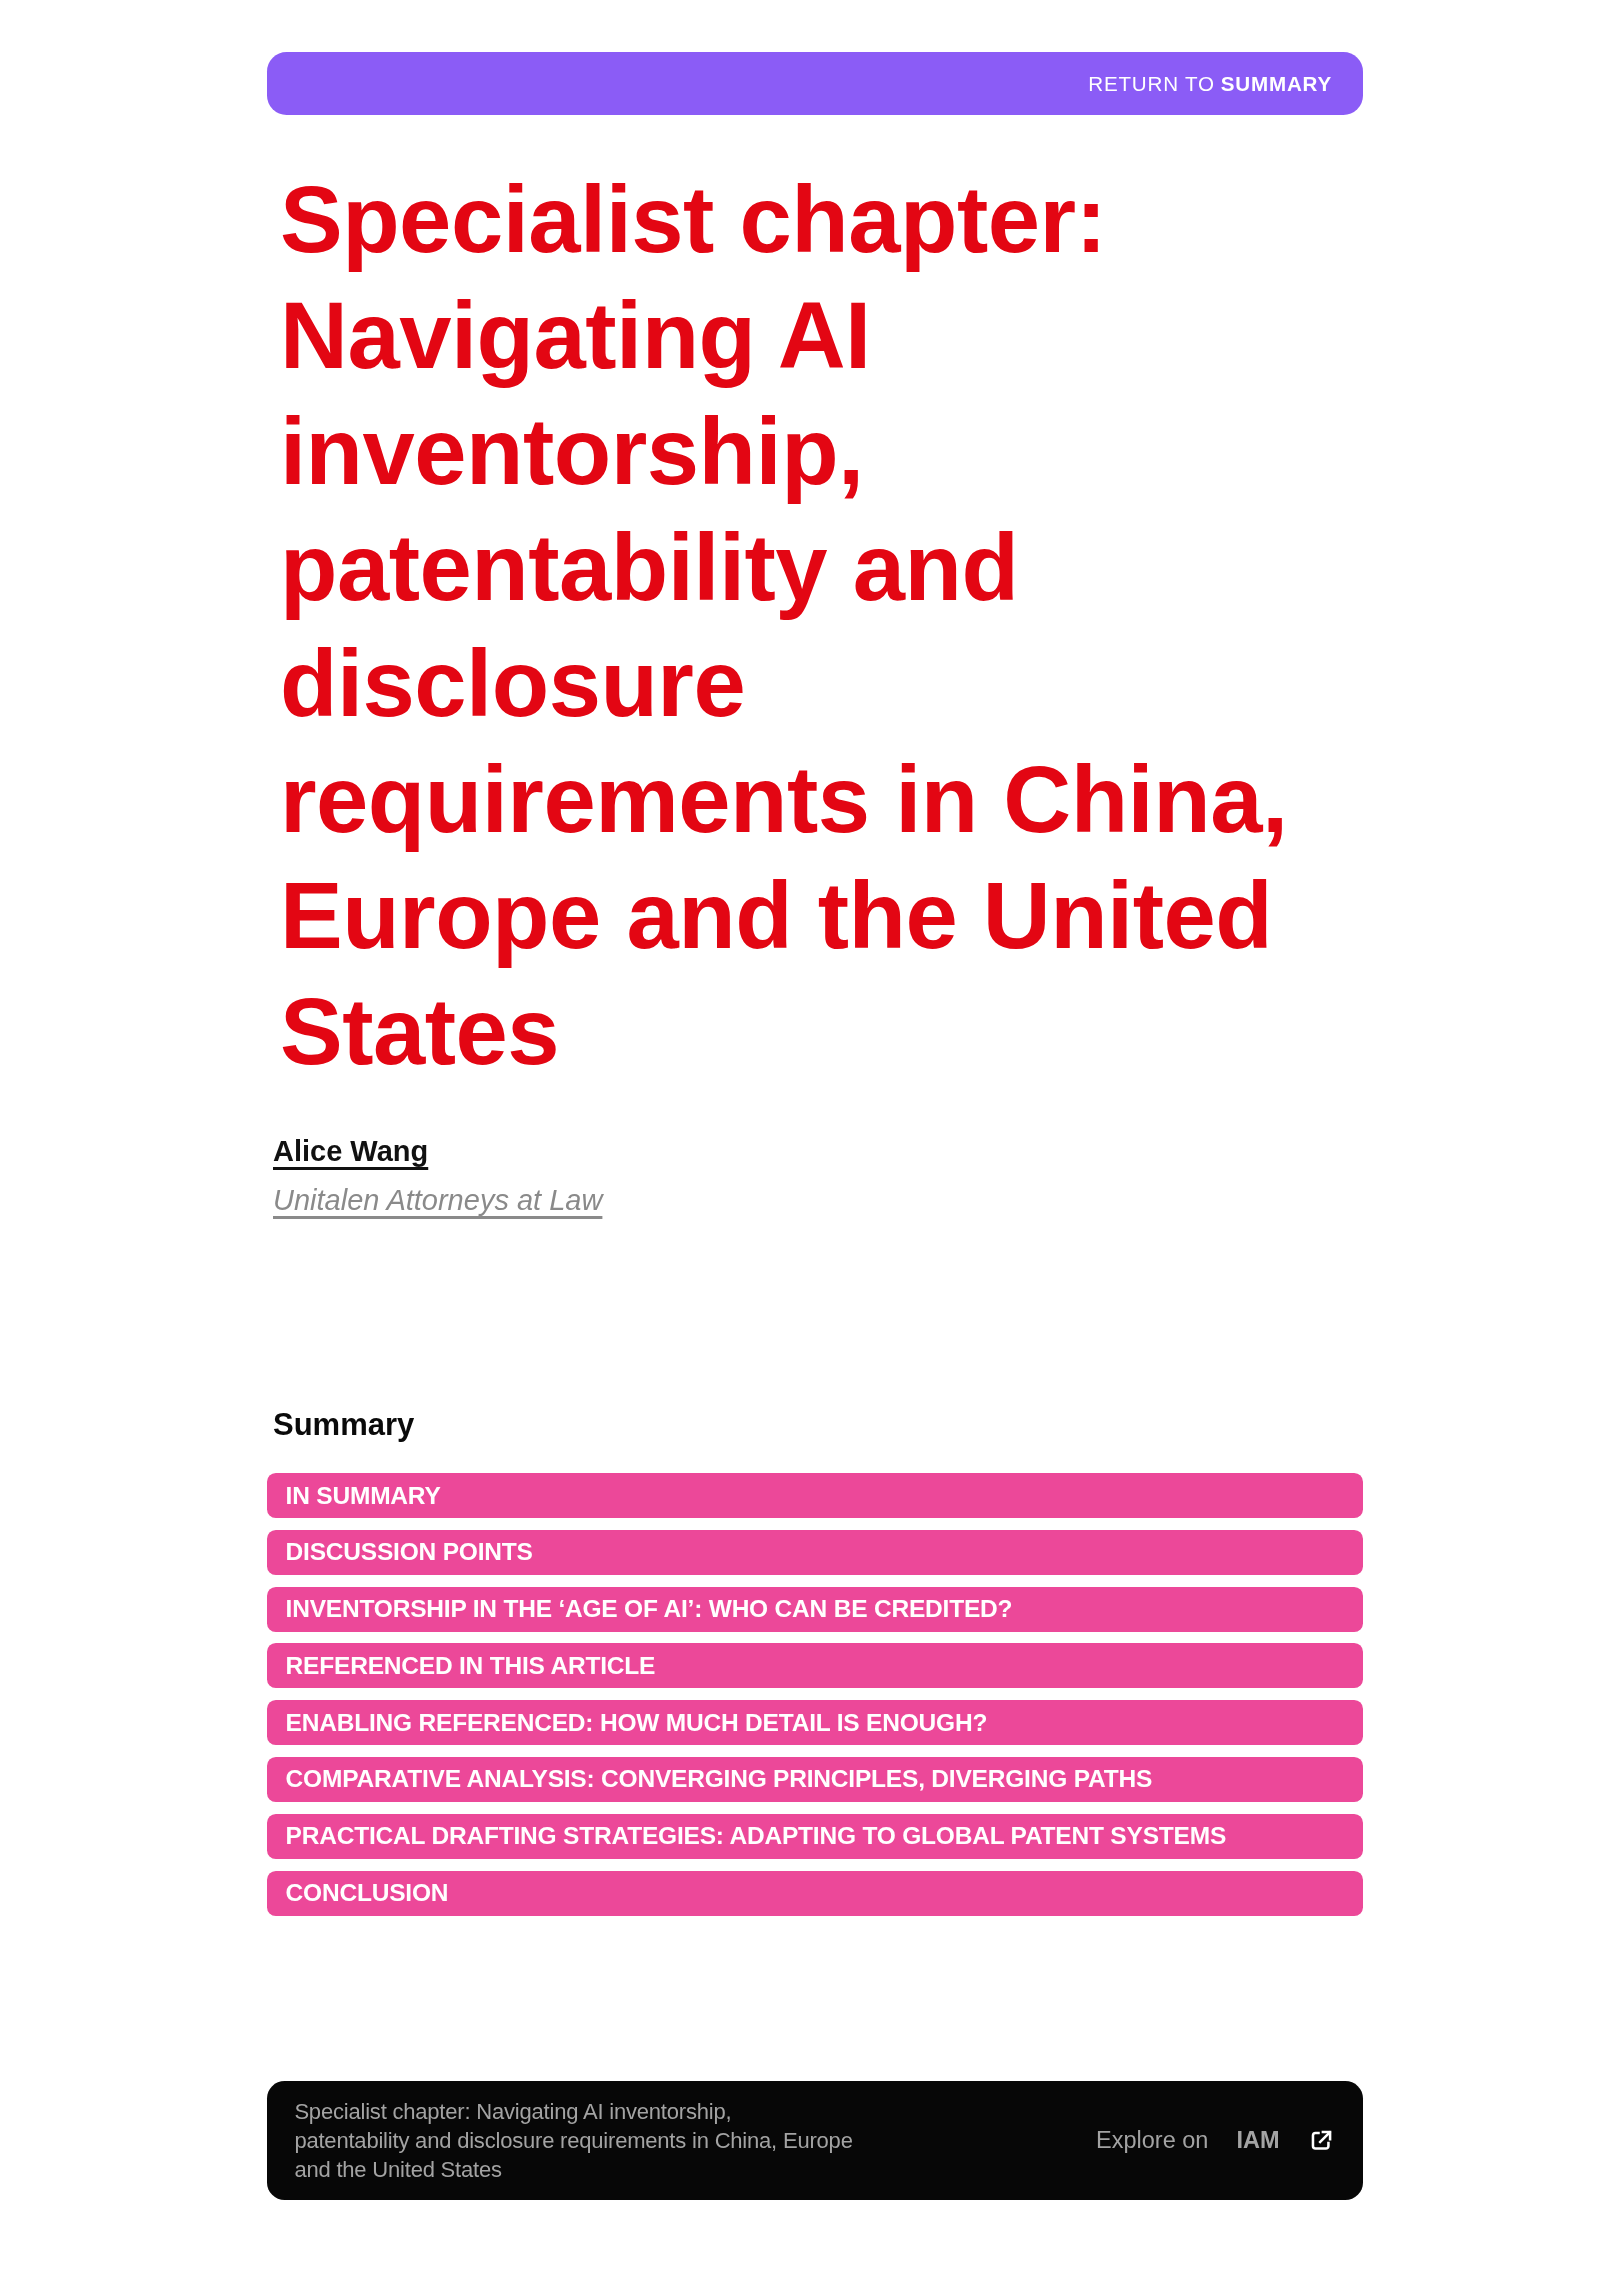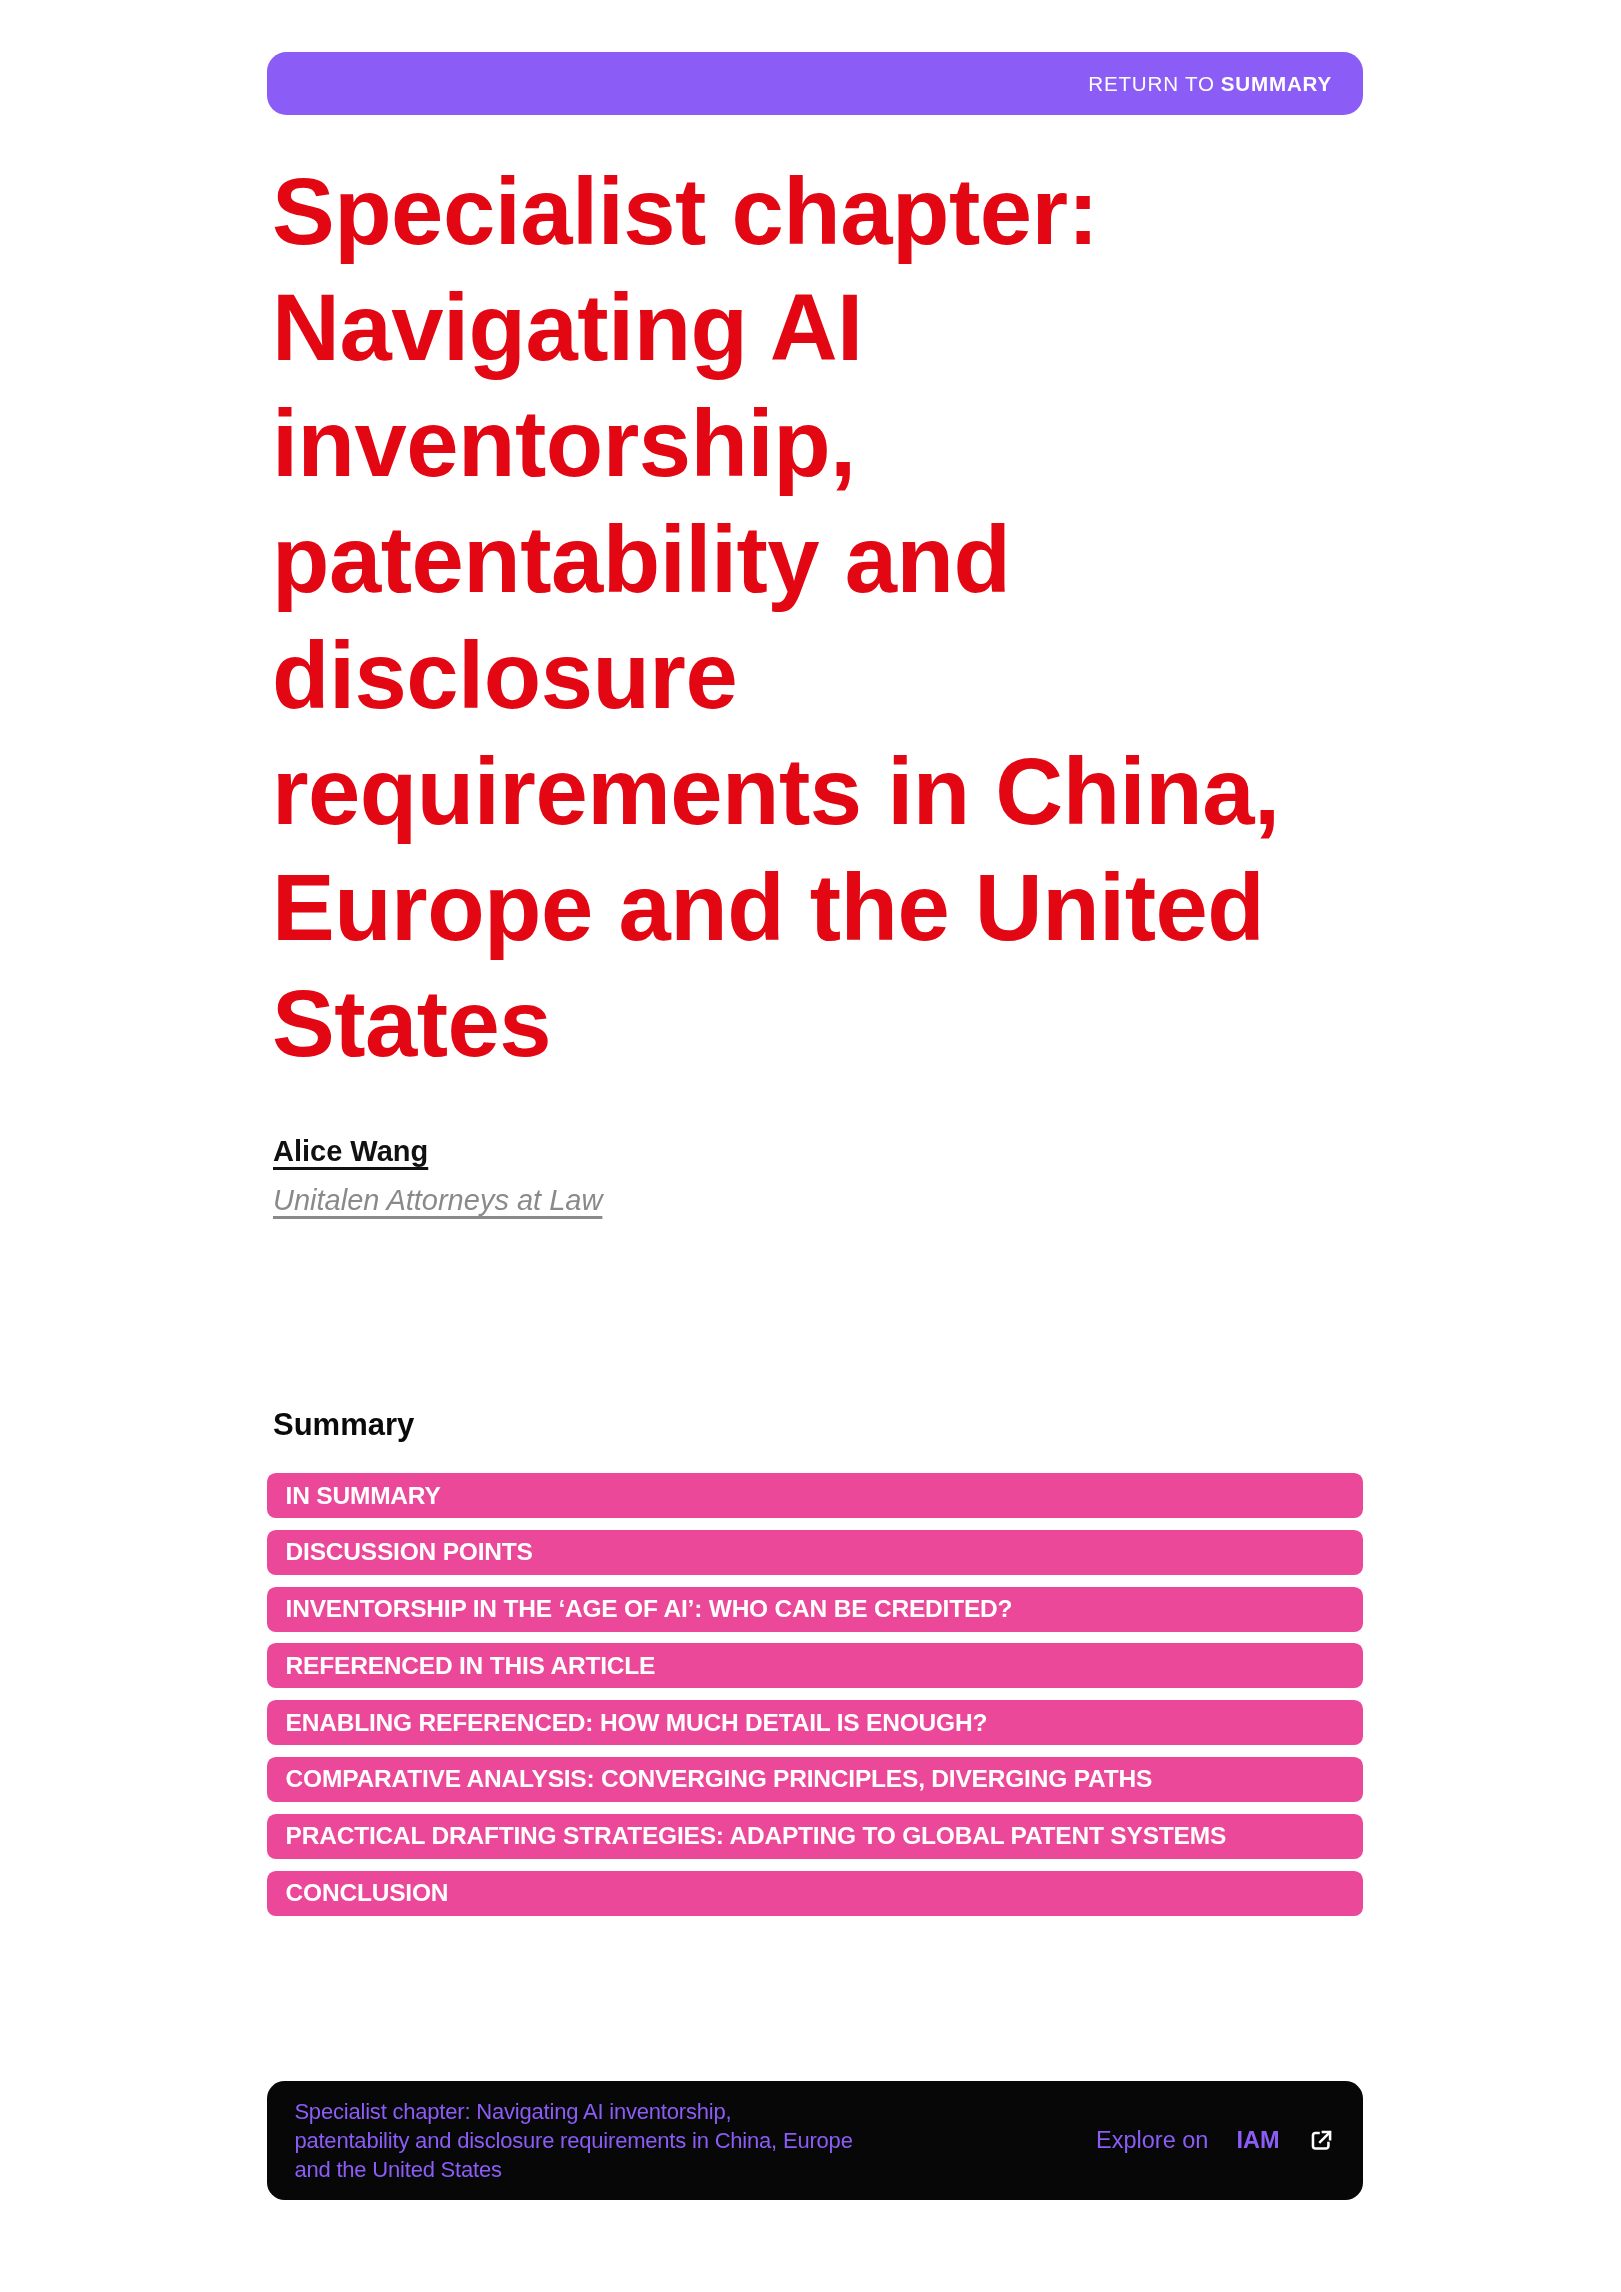--- a/index.html
+++ b/index.html
@@ -124,21 +124,21 @@
     top: 2081px;
     width: 1096px;
     height: 119px;
     background: #070707;
     border-radius: 17.6px;
     display: flex;
     align-items: center;
     justify-content: space-between;
     padding: 0 29px 0 27.4px;
     box-sizing: border-box;
-    color: #8b5cf6;
+    color: #a3a3a3;
   }
   .footer-title {
     font-size: 22px;
     line-height: 29px;
     font-weight: 400;
     letter-spacing: -0.2px;
   }
   .explore-link {
     display: flex;
     align-items: center;
@@ -153,21 +153,21 @@
 </head>
 <body>
 
 <div class="page">
 
   <div class="topbar">
     <span class="prefix">RETURN TO</span>
     <span class="bold">SUMMARY</span>
   </div>
 
-  <h1 class="title" style="margin:0;">Specialist chapter:<br>Navigating AI<br>inventorship,<br>patentability and<br>disclosure<br>requirements in China,<br>Europe and the United<br>States</h1>
+  <h1 class="title" style="margin:8px;">Specialist chapter:<br>Navigating AI<br>inventorship,<br>patentability and<br>disclosure<br>requirements in China,<br>Europe and the United<br>States</h1>
 
   <div class="author-block">
     <div>
       <span class="author-link">Alice Wang</span>
     </div>
     <div>
       <span class="firm-link">Unitalen Attorneys at Law</span>
     </div>
   </div>
 

